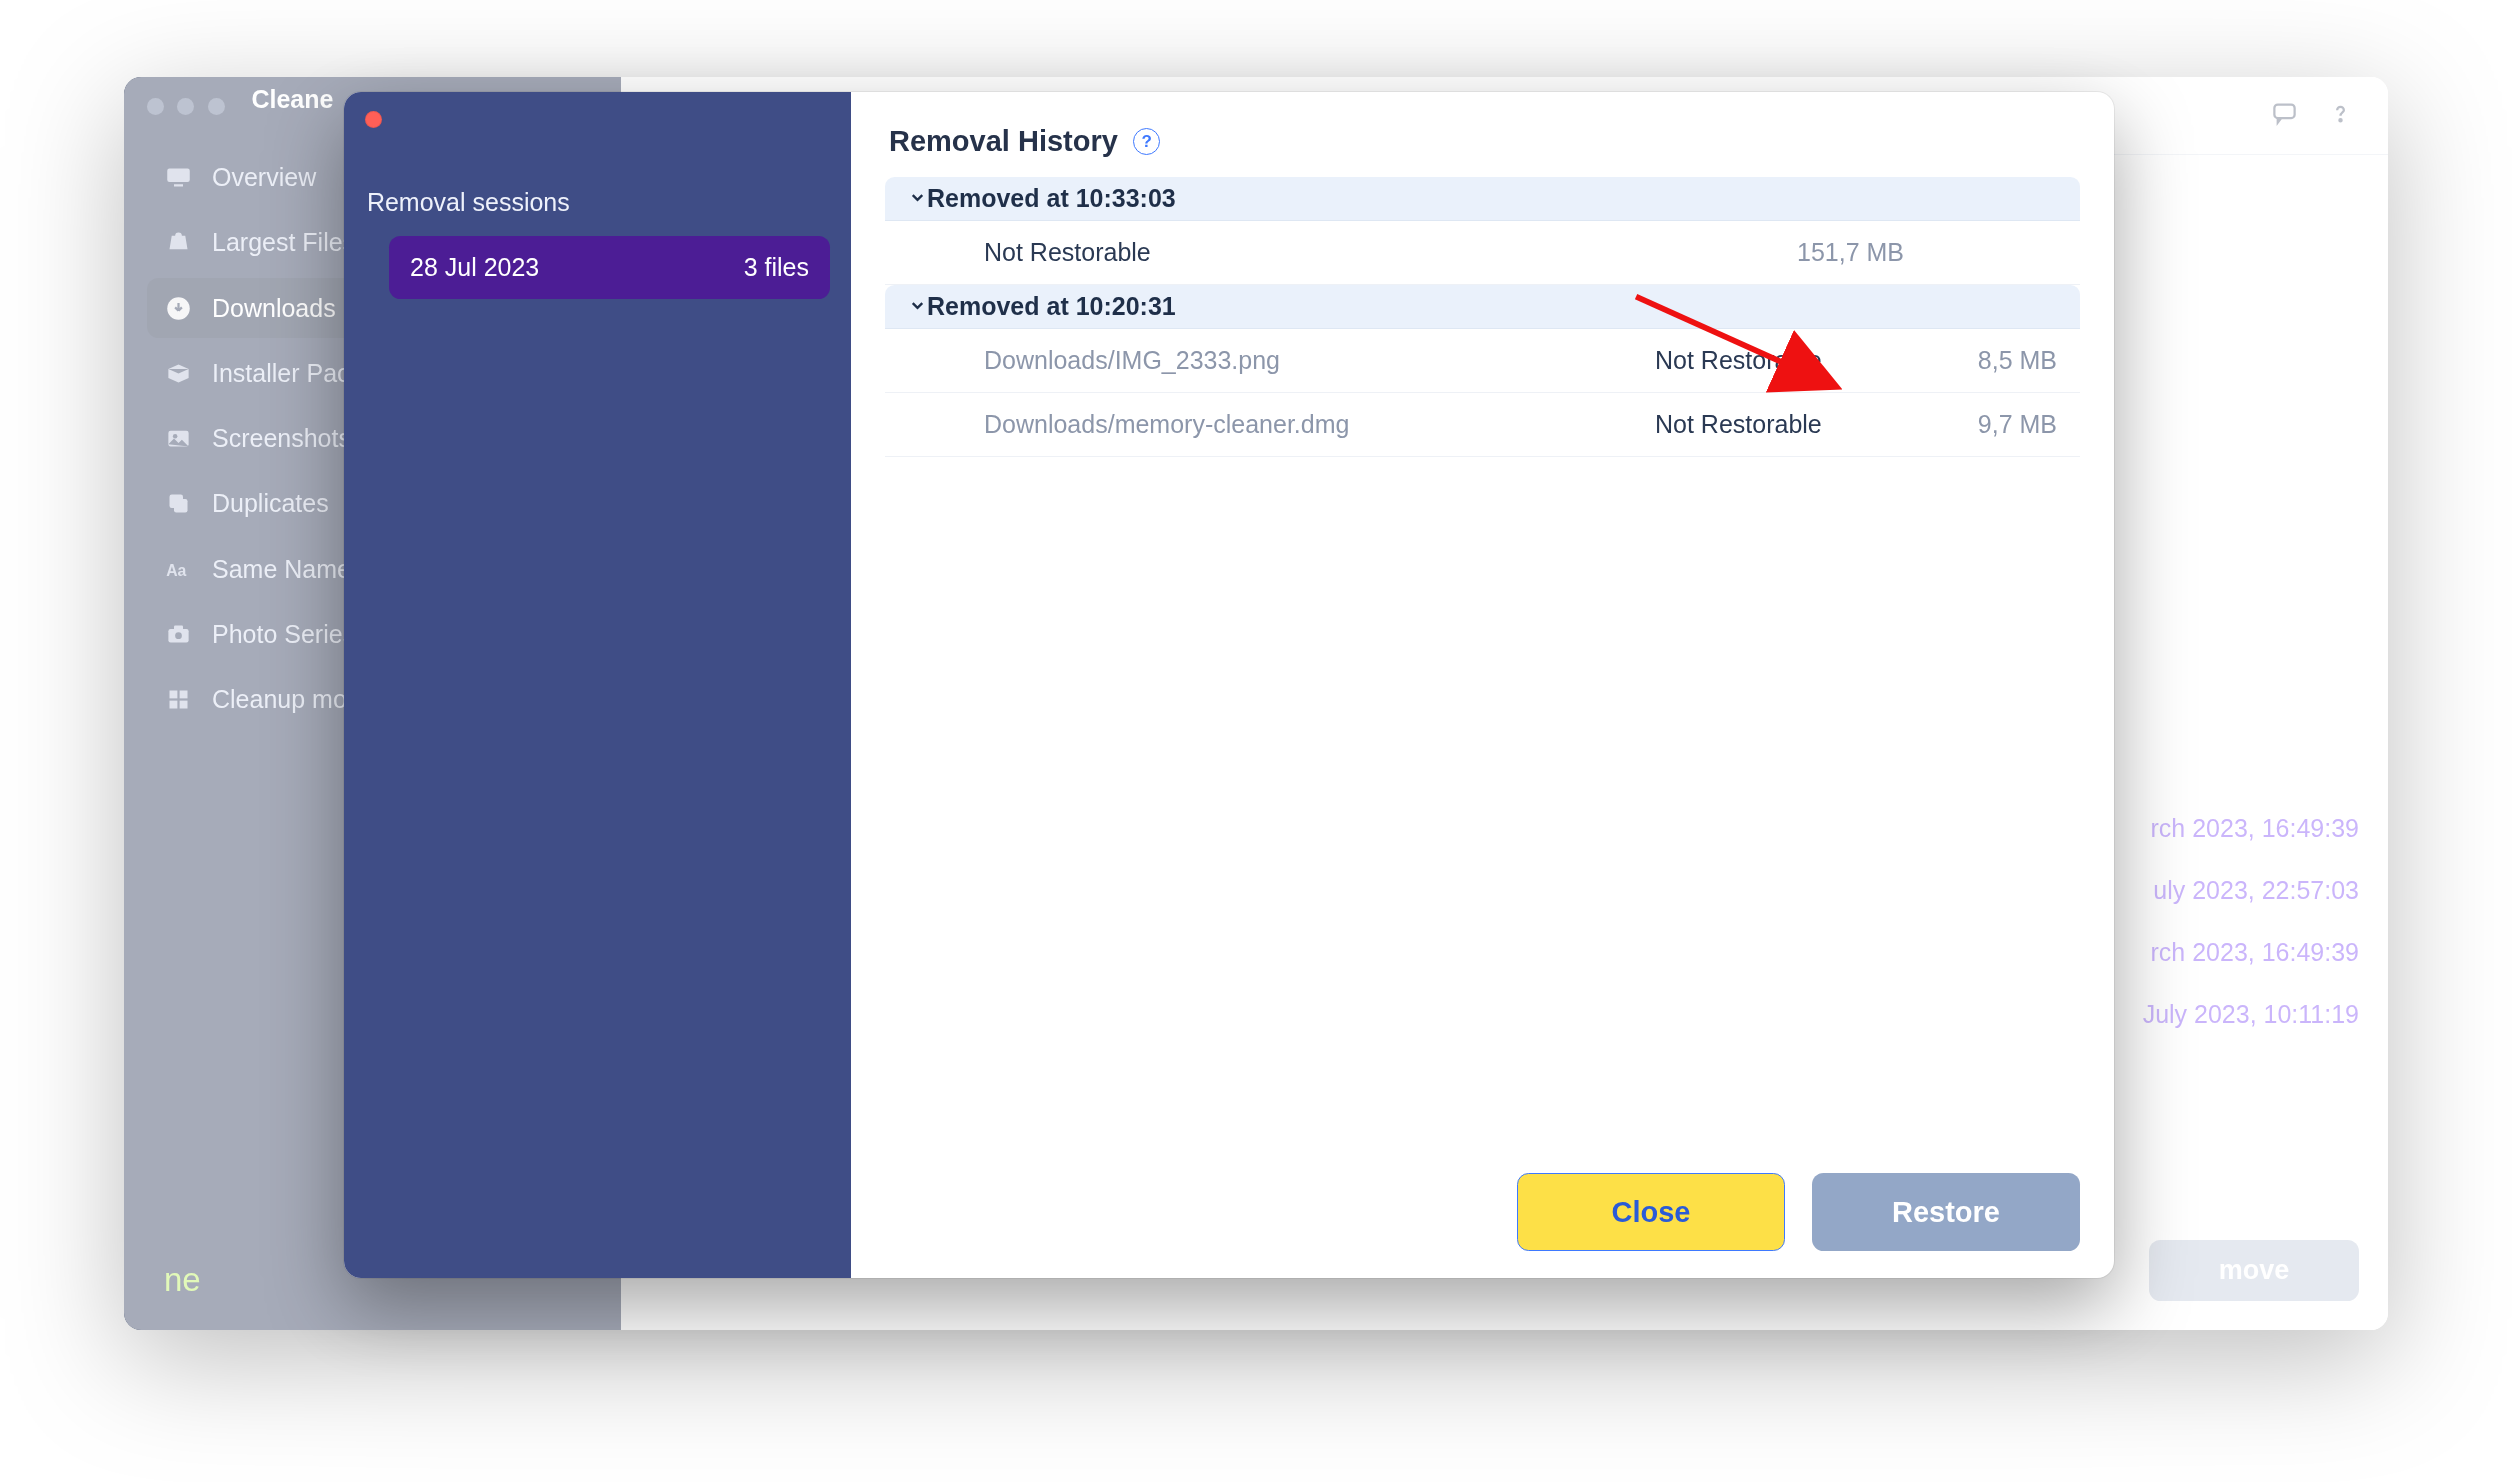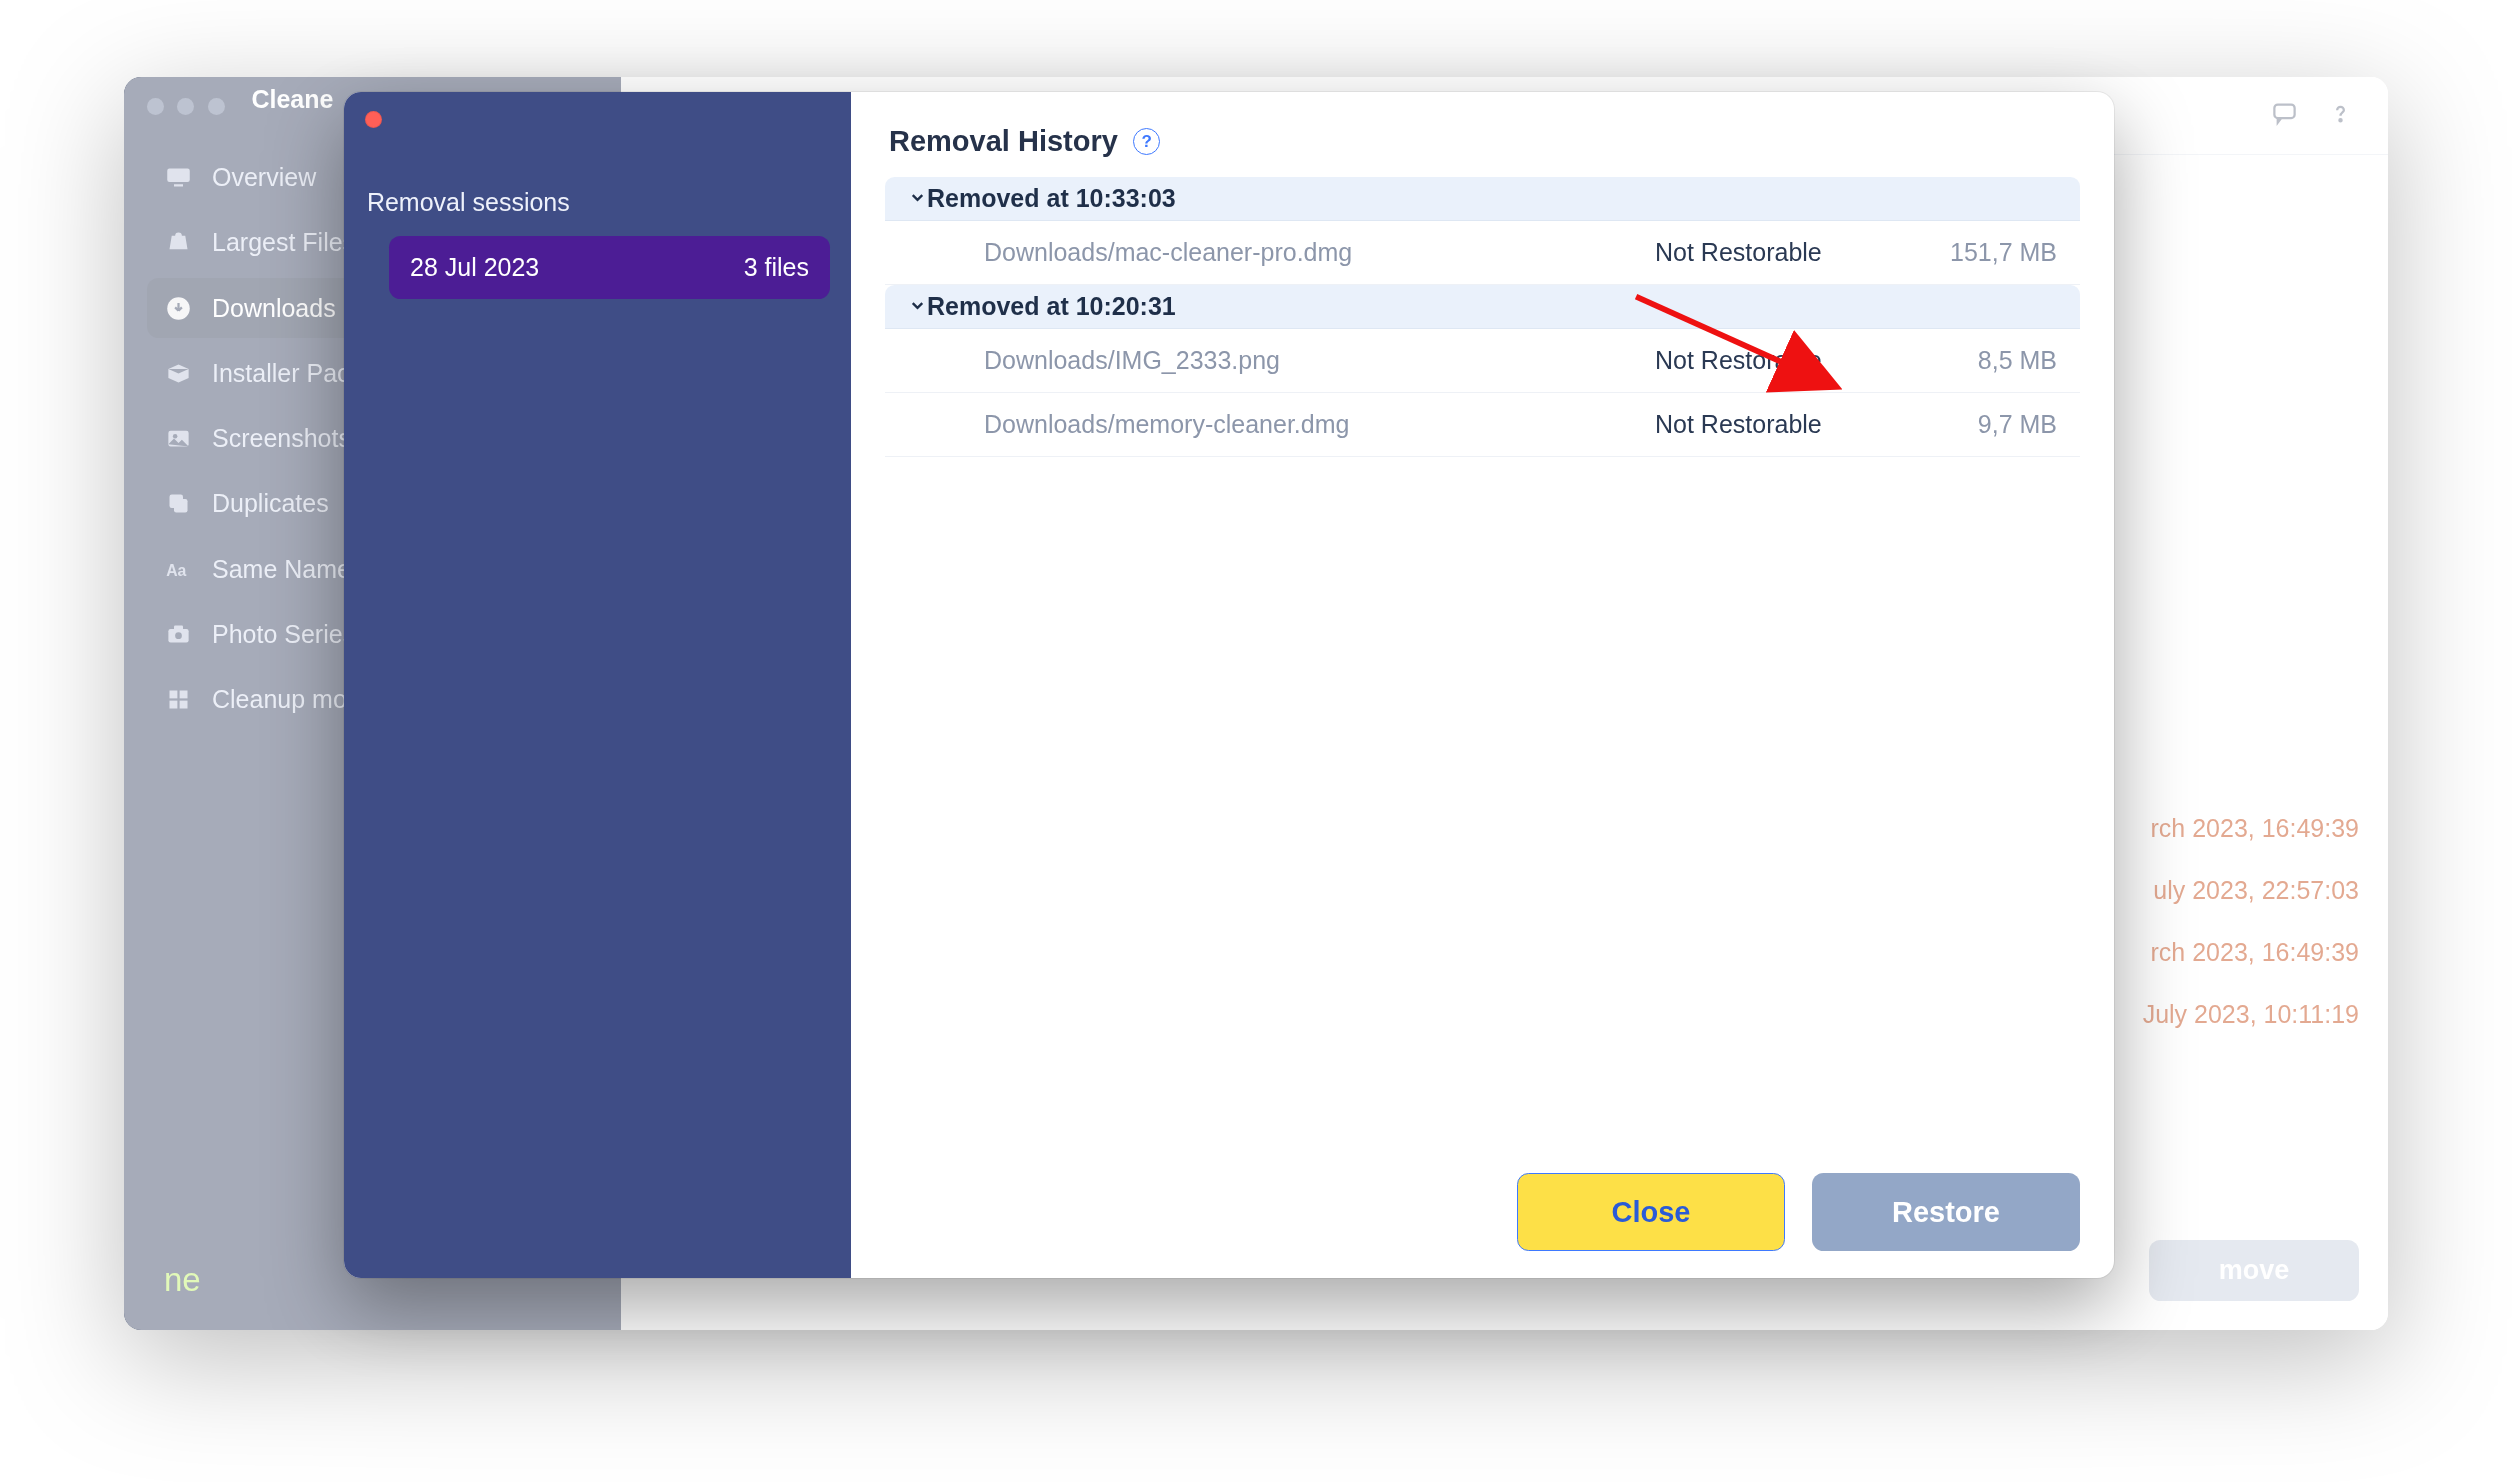--- a/index.html
+++ b/index.html
@@ -51,21 +51,21 @@
     font-size: 25px; color:#d6dcee;
   }
   .sb-item.active { background:#303a56; color:#fff; }
   .sb-ico { width:29px; height:29px; display:inline-flex; align-items:center; justify-content:center; opacity:.9;text-align:right; }
   .sb-ico svg { width:27px; height:27px; fill:#c9d0e4; }
   .sb-item.active .sb-ico svg { fill:#fff; }
   .sb-bottom { margin-top:auto; padding: 9.6px 17px 7.7px 17px; color:#bef264; font-size:33px; }
   .backwin-main { flex:1; background:#fff; position:relative; }
   .back-toolbar { height:78px; border-bottom: 1px solid #e5e9f0; display:flex; align-items:center; justify-content:flex-end; padding: 0 34px; gap: 29px; color:#6b7487; }
   .tb-ico svg { width:27px; height:27px; fill:none; stroke:#6b7487; stroke-width:2; }
-  .back-content { position:absolute; right:29px; top:737px; display:flex; flex-direction:column; gap:33px; align-items:flex-end; color:#c2410c; font-size:25px; }
+  .back-content { position:absolute; right:29px; top:737px; display:flex; flex-direction:column; gap:33px; align-items:flex-end; color:#8b5cf6; font-size:25px; }
   .back-remove {
     position:absolute; right:29px; bottom:29px;
     width:210px; height:61px; border-radius:11.5px; background:#c6cedd; color:#fff;
     display:flex; align-items:center; justify-content:center; font-size:27px; font-weight:600;
   }
   
   .dim { position:absolute; inset:0; background:rgba(255,255,255,.55); pointer-events:none; border-radius:17px; }
   
   .modal {
     position:absolute;
@@ -266,21 +266,20 @@
         <span class="help">?</span>
       </div>
       <div class="mlist">
         <div class="grp">
           <span class="chev"><svg viewBox="0 0 24 24">
                 <path d="M6 9l6 6 6-6"></path>
               </svg></span>
           <span>Removed at 10:33:03</span>
         </div>
         <div class="row">
-          <span class="path">Downloads/mac-cleaner-pro.dmg</span>
           <span class="status">Not Restorable</span>
           <span class="size">151,7 MB</span>
         </div>
         <div class="grp grp2">
           <span class="chev"><svg viewBox="0 0 24 24">
                 <path d="M6 9l6 6 6-6"></path>
               </svg></span>
           <span>Removed at 10:20:31</span>
         </div>
         <div class="row">

